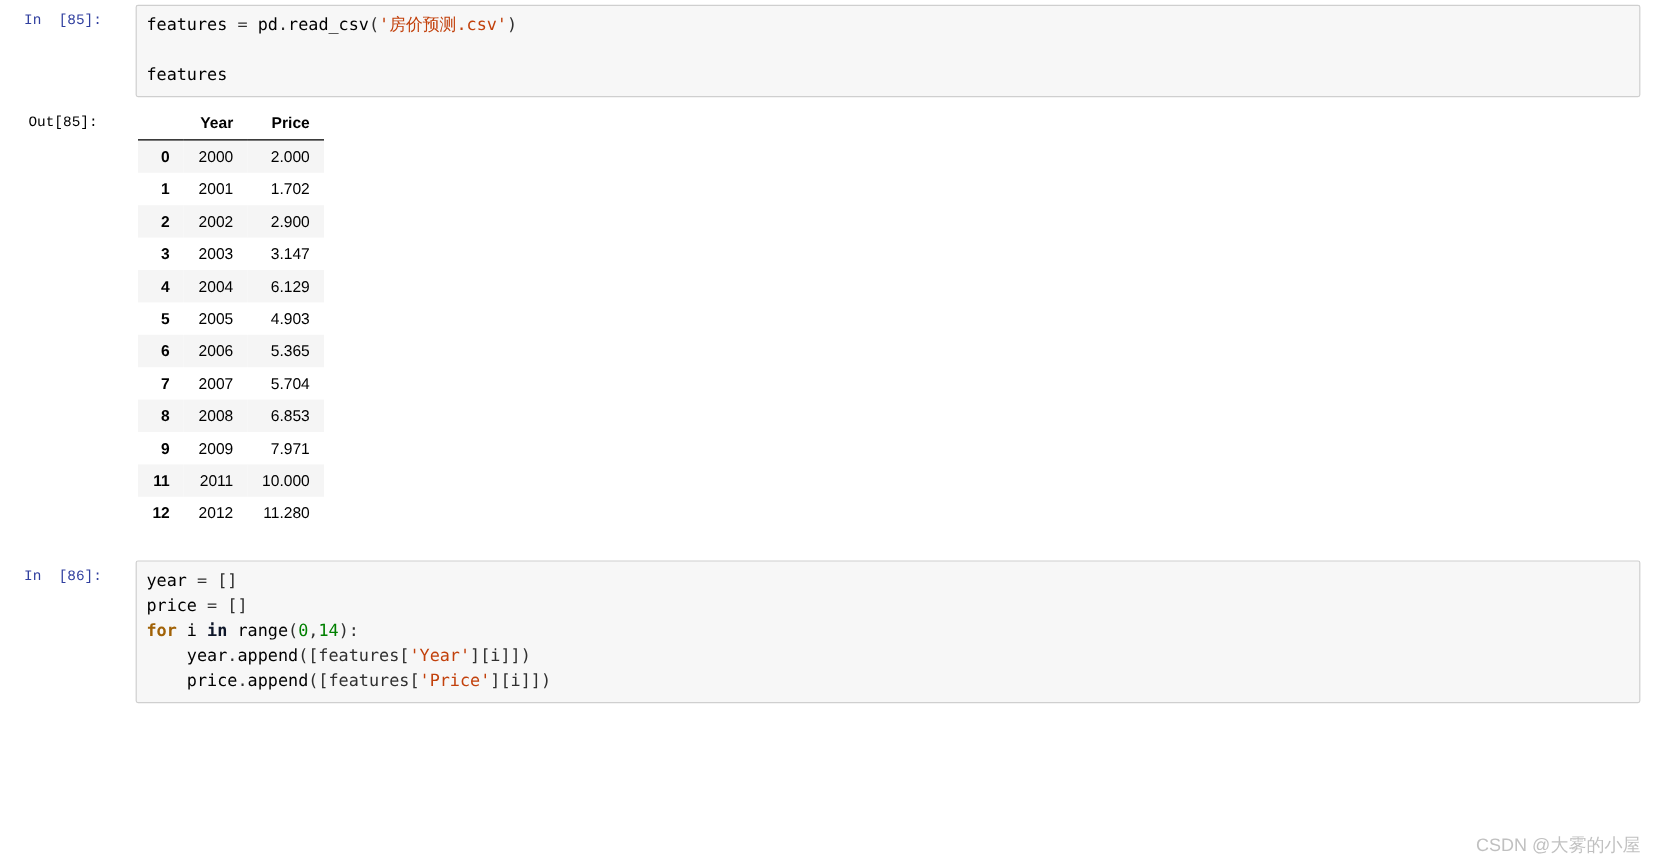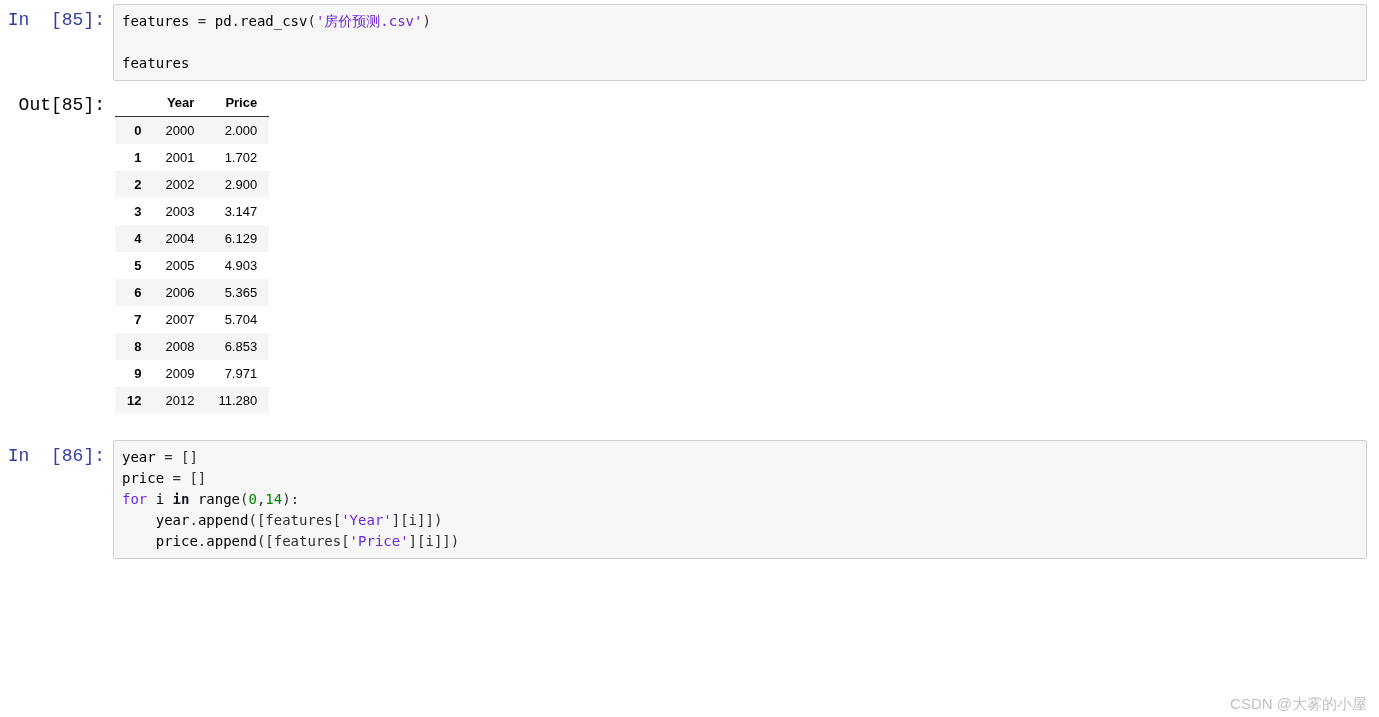--- a/index.html
+++ b/index.html
@@ -10,25 +10,25 @@
     color: #000;
   }
   .cell {
     display: flex;
     align-items: flex-start;
     padding: 4px 0;
   }
   .prompt {
     width: 105px;
     flex-shrink: 0;
-    text-align: right;
+    text-align: center;
     padding-right: 8px;
     padding-top: 6px;
     font-family: "SFMono-Regular", Consolas, "Liberation Mono", Menlo, monospace;
-    font-size: 18px;
+    font-size: 12px;
     white-space: pre;
   }
   .in-prompt { color: #303F9F; }
   .out-prompt { color: #000000; }
   .input-area {
     flex: 1;
     border: 1px solid #cfcfcf;
     background: #f7f7f7;
     border-radius: 2px;
     padding: 6px 8px;
@@ -39,22 +39,22 @@
   }
   .output-area {
     flex: 1;
     padding-left: 2px;
     font-family: -apple-system, BlinkMacSystemFont, "Segoe UI", Helvetica, Arial, sans-serif;
     font-size: 13px;
   }
   pre.code { margin: 0; white-space: pre; }
   .tok-o { color: #303030; }
   .tok-n { color: #000; }
-  .tok-s { color: #6d28d9; }
-  .tok-k { color: #6d28d9; font-weight: normal; }
+  .tok-s { color: #c2410c; }
+  .tok-k { color: #a16207; font-weight: bold; }
   .tok-kn { color: #0f172a; font-weight: bold; }
   .tok-mi { color: #008000; }
   .df-table {
     border-collapse: collapse;
     font-size: 13px;
   }
   .df-table th, .df-table td {
     padding: 6px 12px;
     text-align: right;
     border: none;
@@ -146,20 +146,25 @@
             <th>8</th>
             <td>2008</td>
             <td>6.853</td>
           </tr>
           <tr>
             <th>9</th>
             <td>2009</td>
             <td>7.971</td>
           </tr>
           <tr>
+            <th>11</th>
+            <td>2011</td>
+            <td>10.000</td>
+          </tr>
+          <tr>
             <th>12</th>
             <td>2012</td>
             <td>11.280</td>
           </tr>
         </tbody>
     </table>
   </div>
 </div>
 
 <div class="cell" style="margin-top:18px;">

